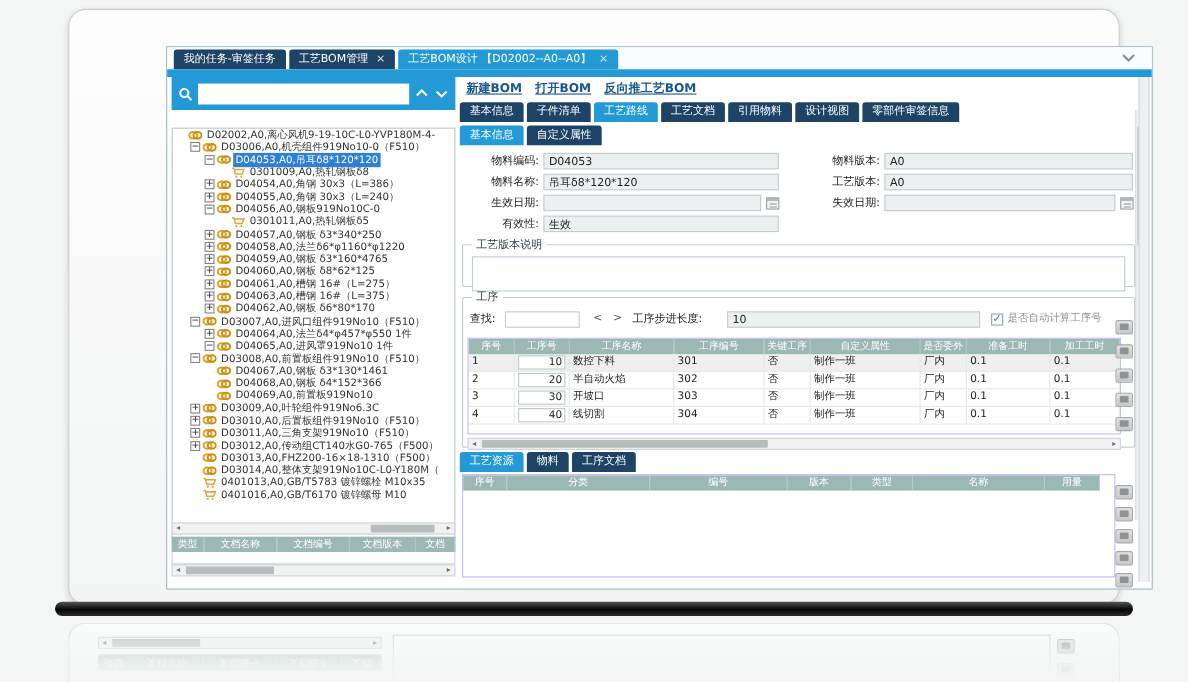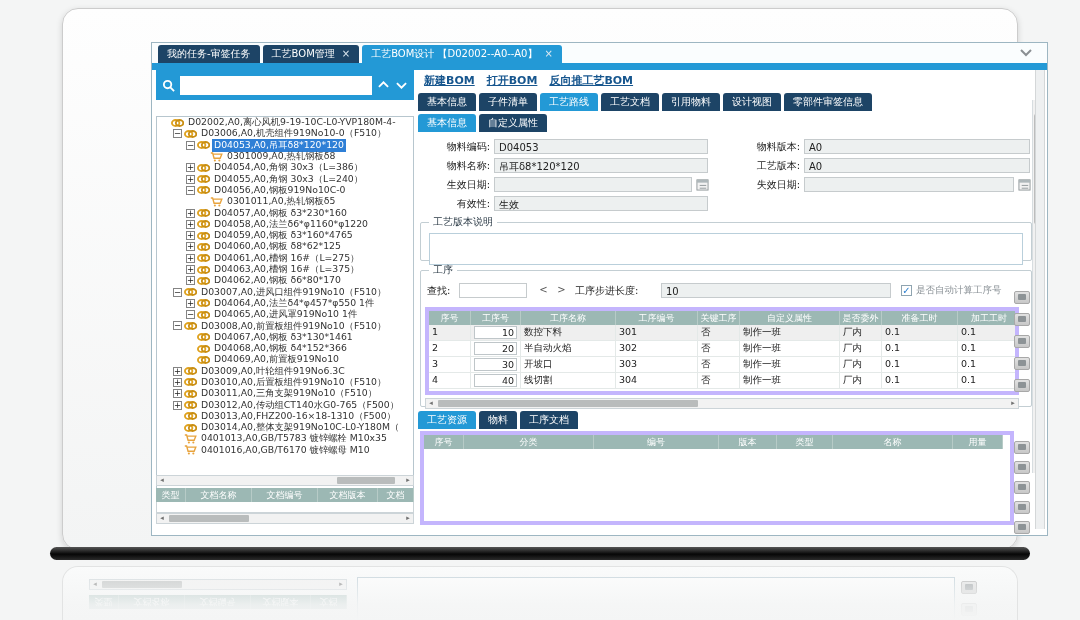--- a/index.html
+++ b/index.html
@@ -70,21 +70,21 @@
   fieldset{position:absolute;border:1px solid #c3ced3;border-radius:2px;margin:0;padding:0;background:transparent;}
   fieldset legend{font-size:10px;color:#2b3a46;margin-left:8px;padding:0 4px;}
   .vnote-box{position:absolute;left:8px;top:4px;right:8px;height:30px;background:#fff;border:1px solid #b9cfdb;}
   
   .opsrow{position:absolute;left:0;top:6px;width:100%;height:18px;font-size:10px;color:#222;}
   .opsrow .lab{position:absolute;line-height:16px;white-space:nowrap;}
   .navbtn{position:absolute;width:13px;height:14px;line-height:14px;text-align:center;font-size:10px;color:#555;cursor:pointer;}
   .chk{position:absolute;width:11px;height:11px;border:1px solid #8fa4b0;background:#fff;box-sizing:border-box;font-size:10px;line-height:9px;color:#2b7fd0;text-align:center;}
   .chklab{position:absolute;font-size:9.5px;color:#8a9196;line-height:14px;white-space:nowrap;}
   
-  .gtable{position:absolute;background:#fff;border:4px solid #c4b5fd;box-sizing:border-box;overflow:hidden;}
+  .gtable{position:absolute;background:#fff;border:1px solid #c4b5fd;box-sizing:border-box;overflow:hidden;}
   .trow{display:flex;height:15px;border-bottom:1px solid #e4e9e8;}
   .trow.first{background:#efefef;}
   .tcell{font-size:9.5px;line-height:14px;padding:0 3px;border-right:1px solid #e4e9e8;box-sizing:border-box;overflow:hidden;white-space:nowrap;color:#222;flex:none;}
   .tcell .inbox{display:block;margin-top:1px;height:11px;line-height:11px;background:#fff;border:1px solid #bfc6c9;text-align:right;padding:0 2px;font-size:9.5px;}
   .theadrow{display:flex;height:14px;}
   
   .istack{position:absolute;width:17px;}
   .ibtn{position:absolute;left:0;width:16px;height:13px;background:linear-gradient(180deg,#e2e2e2,#c7c7c7);border:1px solid #a8a8a8;border-radius:2px;box-sizing:border-box;}
   .ibtn i{display:block;margin:2px auto 0;width:8px;height:6px;background:#8d9396;border-radius:1px;}
   .splitter{position:absolute;left:883px;top:27px;width:10px;height:459px;background:#eef0f1;border-left:1px solid #d4d7d8;border-right:1px solid #d4d7d8;box-sizing:border-box;}
@@ -222,21 +222,21 @@
           <span class="tlabel">0301011,A0,热轧钢板δ5</span>
         </div>
         <div class="titem" style="padding-left: 29px;">
           <span class="texp">+</span>
           <span class="ticon">
             <svg width="13" height="10" viewBox="0 0 14 10">
               <ellipse cx="5" cy="5" rx="4" ry="3.2" fill="none" stroke="#dfa21f" stroke-width="2"></ellipse>
               <ellipse cx="9.2" cy="5" rx="4" ry="3.2" fill="none" stroke="#c98e12" stroke-width="2"></ellipse>
             </svg>
           </span>
-          <span class="tlabel">D04057,A0,钢板 δ3*230*160</span>
+          <span class="tlabel">D04057,A0,钢板 δ3*340*250</span>
         </div>
         <div class="titem" style="padding-left: 29px;">
           <span class="texp">+</span>
           <span class="ticon">
             <svg width="13" height="10" viewBox="0 0 14 10">
               <ellipse cx="5" cy="5" rx="4" ry="3.2" fill="none" stroke="#dfa21f" stroke-width="2"></ellipse>
               <ellipse cx="9.2" cy="5" rx="4" ry="3.2" fill="none" stroke="#c98e12" stroke-width="2"></ellipse>
             </svg>
           </span>
           <span class="tlabel">D04058,A0,法兰δ6*φ1160*φ1220</span>

